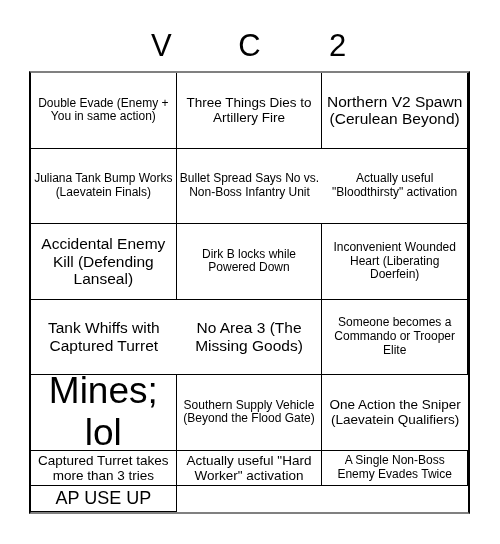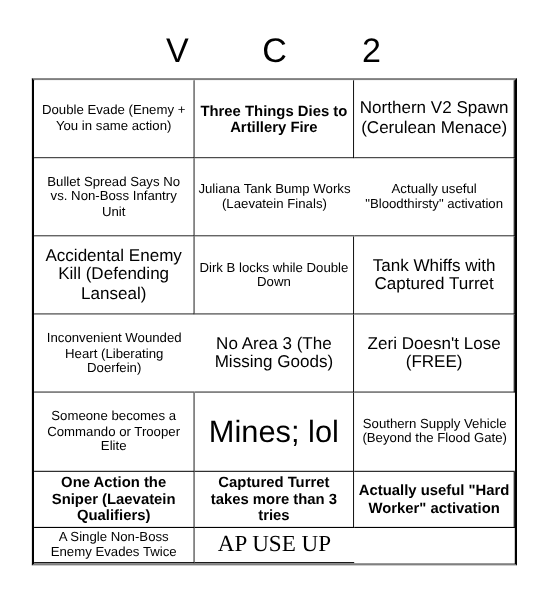--- a/index.html
+++ b/index.html
@@ -82,24 +82,24 @@
 
   .cell-text {
     display: block;
     width: 100%;
     line-height: 1.14;
     word-wrap: break-word;
     overflow-wrap: break-word;
     hyphens: none;
   }
   .fs-sm  { font-size: 12px; }
-  .fs-md  { font-size: 13.5px; font-weight: bold; }
+  .fs-md  { font-size: 13.5px; }
   .fs-lg  { font-size: 15.5px; }
-  .fs-xl  { font-size: 21px; font-family: Liberation Serif, serif; }
-  .fs-xxl { font-size: 28px; }
+  .fs-xl  { font-size: 18px; }
+  .fs-xxl { font-size: 37px; }
 </style>
 </head>
 <body>
 
 <div id="card-root">
 
   <div class="card-title">
     <div class="title-cell"></div>
     <div class="title-cell">V</div>
     <div class="title-cell">C</div>
@@ -108,48 +108,45 @@
   </div>
 
   <div class="bingo-grid" id="bingo-grid">
       <div class="bingo-cell">
         <span class="cell-text fs-sm">Double Evade (Enemy + You in same action)</span>
       </div>
       <div class="bingo-cell">
         <span class="cell-text fs-md">Three Things Dies to Artillery Fire</span>
       </div>
       <div class="bingo-cell">
-        <span class="cell-text fs-lg">Northern V2 Spawn (Cerulean Menace)</span>
+        <span class="cell-text fs-lg">Northern V2 Spawn (Cerulean Beyond)</span>
+      </div>
+      <div class="bingo-cell">
+        <span class="cell-text fs-sm">Juliana Tank Bump Works (Laevatein Finals)</span>
       </div>
       <div class="bingo-cell">
         <span class="cell-text fs-sm">Bullet Spread Says No vs. Non-Boss Infantry Unit</span>
-      </div>
-      <div class="bingo-cell">
-        <span class="cell-text fs-sm">Juliana Tank Bump Works (Laevatein Finals)</span>
       </div>
       <div class="bingo-cell">
         <span class="cell-text fs-sm">Actually useful "Bloodthirsty" activation</span>
       </div>
       <div class="bingo-cell">
         <span class="cell-text fs-lg">Accidental Enemy Kill (Defending Lanseal)</span>
       </div>
       <div class="bingo-cell">
-        <span class="cell-text fs-sm">Dirk B locks while Double Down</span>
+        <span class="cell-text fs-sm">Dirk B locks while Powered Down</span>
+      </div>
+      <div class="bingo-cell">
+        <span class="cell-text fs-sm">Inconvenient Wounded Heart (Liberating Doerfein)</span>
       </div>
       <div class="bingo-cell">
         <span class="cell-text fs-lg">Tank Whiffs with Captured Turret</span>
       </div>
       <div class="bingo-cell">
-        <span class="cell-text fs-sm">Inconvenient Wounded Heart (Liberating Doerfein)</span>
-      </div>
-      <div class="bingo-cell">
         <span class="cell-text fs-lg">No Area 3 (The Missing Goods)</span>
-      </div>
-      <div class="bingo-cell">
-        <span class="cell-text fs-lg">Zeri Doesn't Lose (FREE)</span>
       </div>
       <div class="bingo-cell">
         <span class="cell-text fs-sm">Someone becomes a Commando or Trooper Elite</span>
       </div>
       <div class="bingo-cell">
         <span class="cell-text fs-xxl">Mines; lol</span>
       </div>
       <div class="bingo-cell">
         <span class="cell-text fs-sm">Southern Supply Vehicle (Beyond the Flood Gate)</span>
       </div>

